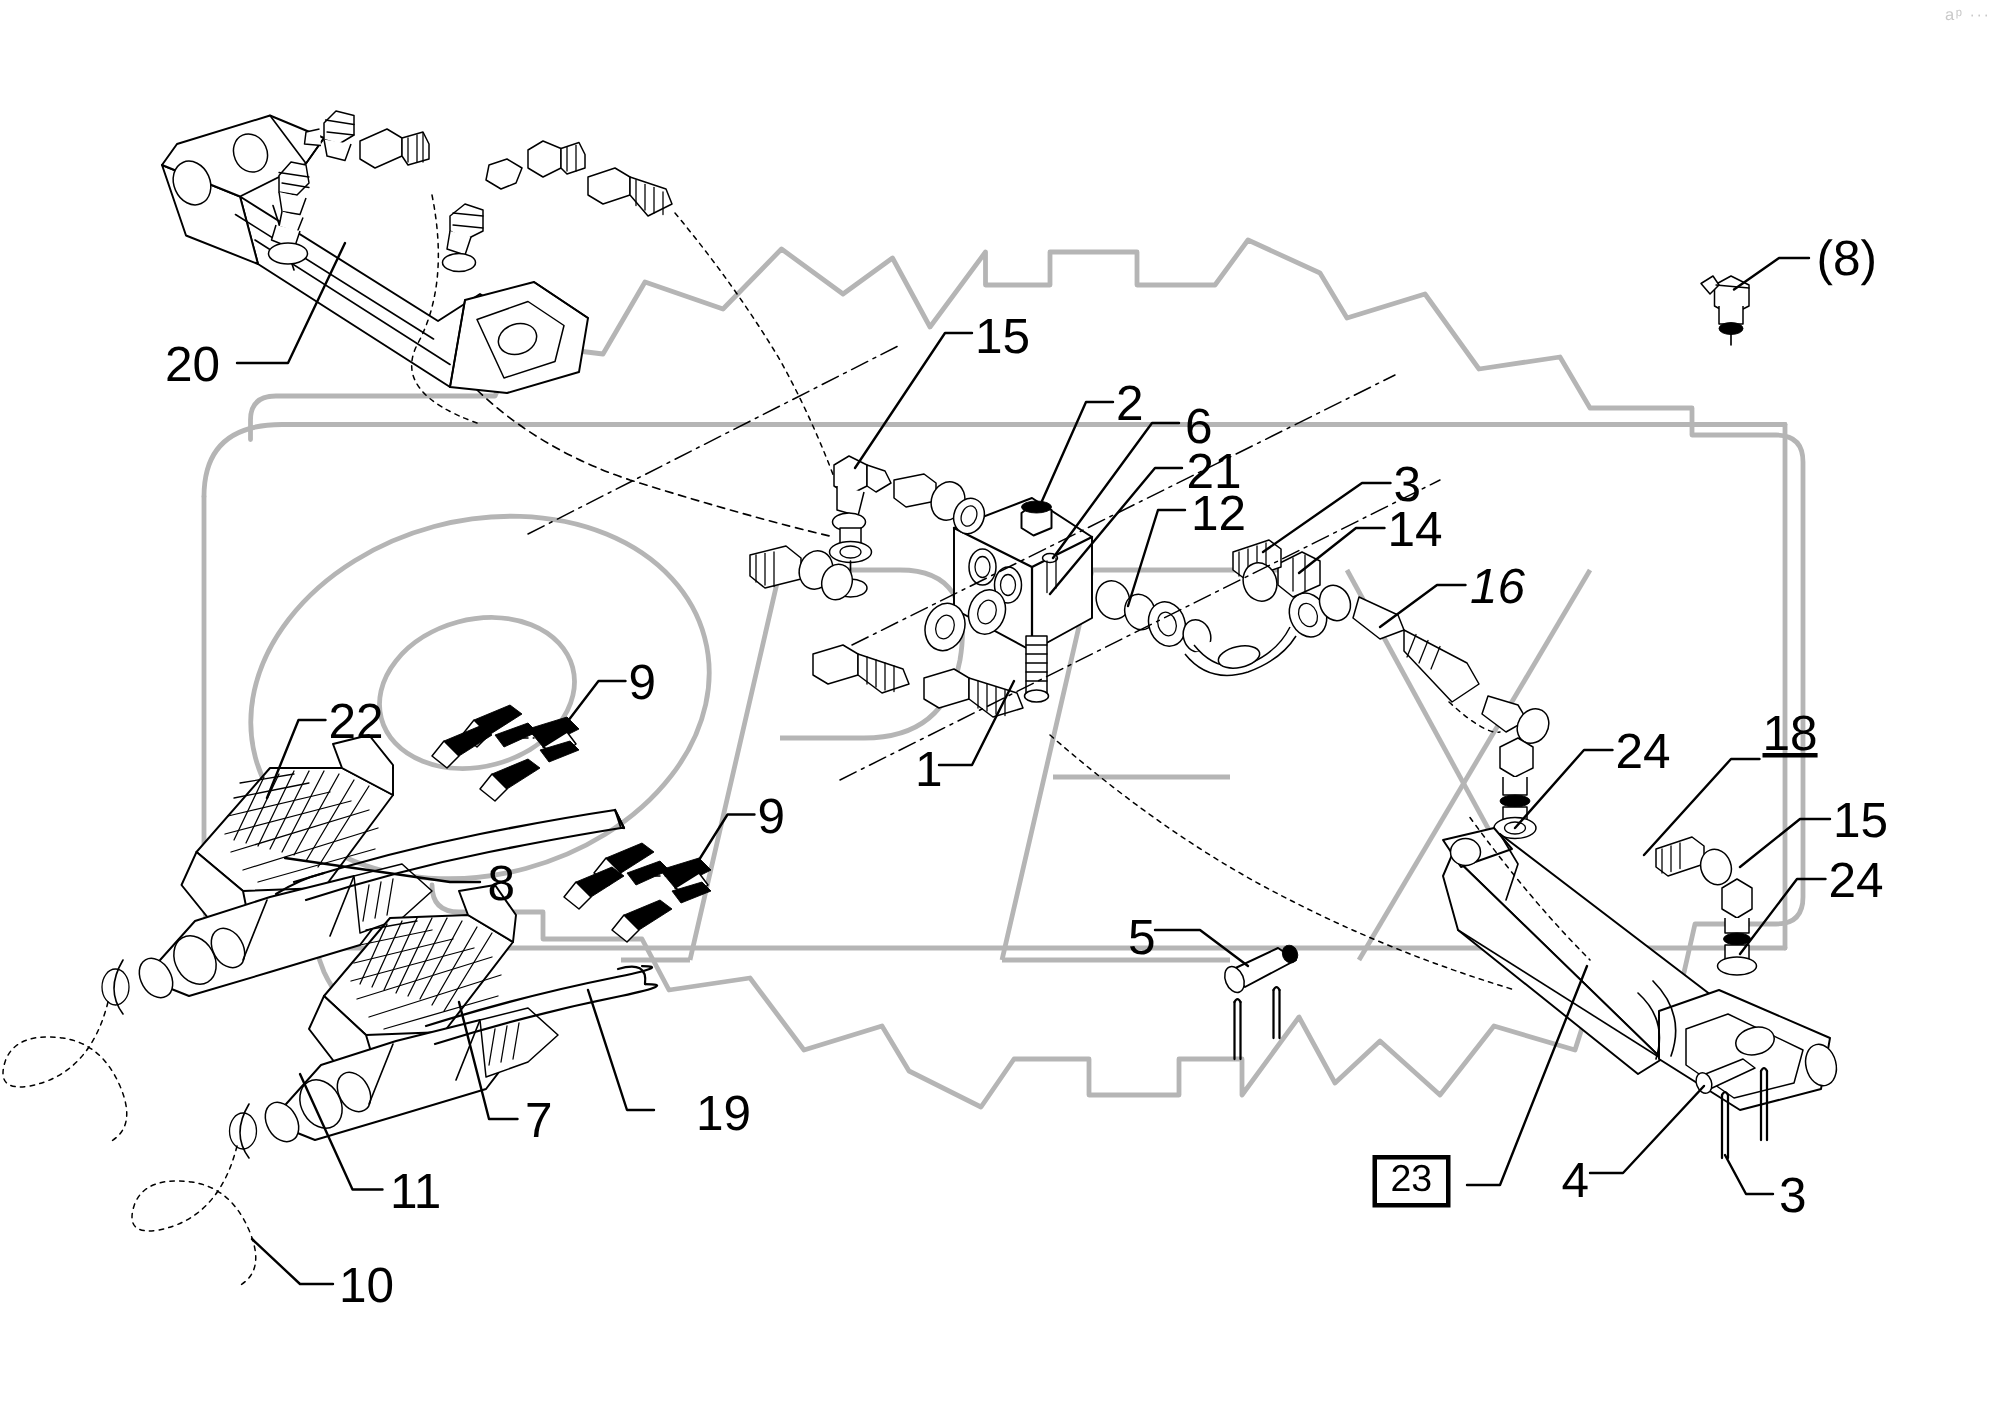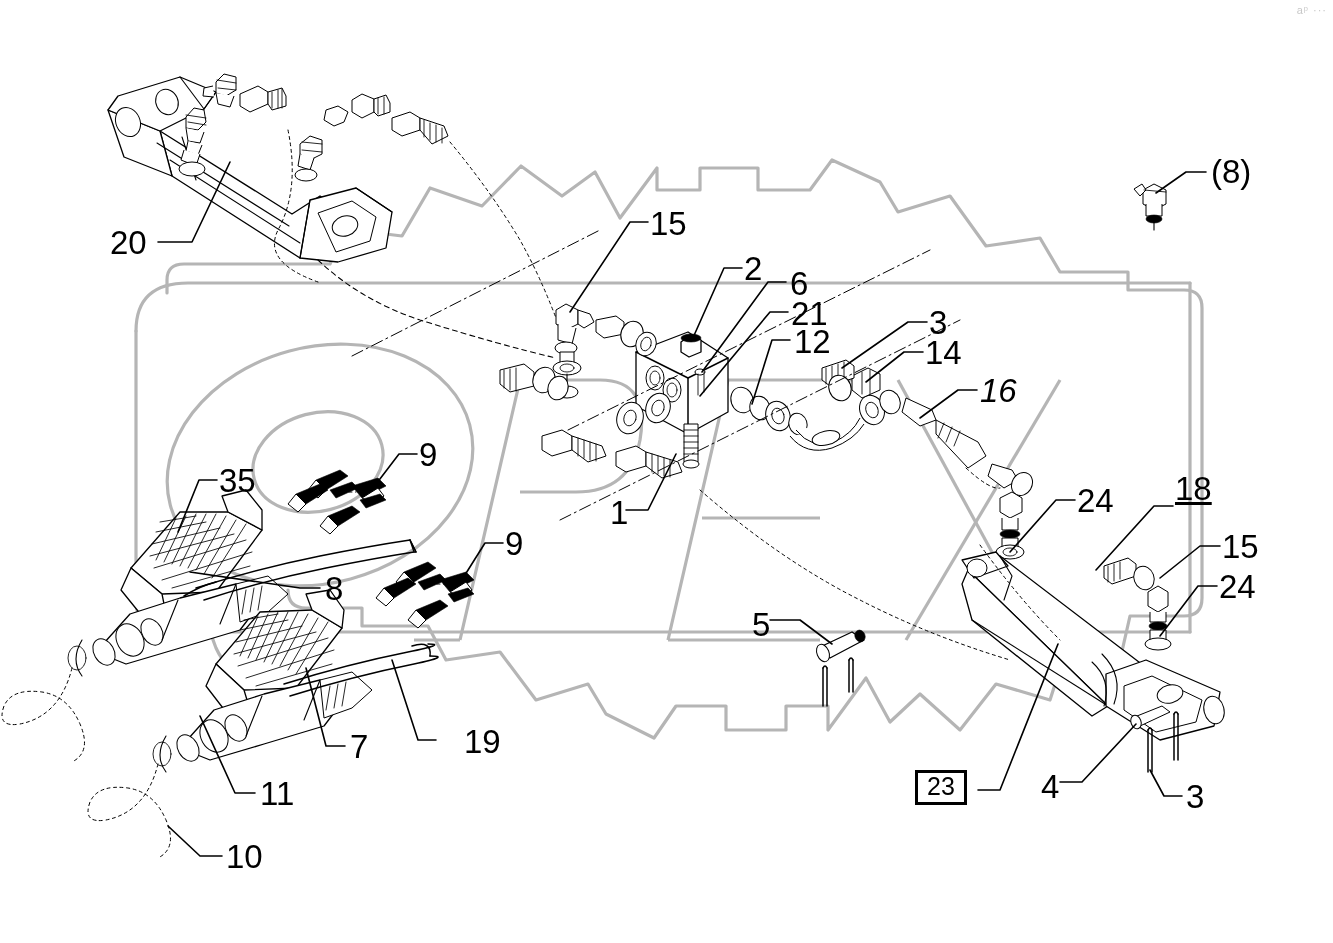--- a/index.html
+++ b/index.html
@@ -524,21 +524,21 @@
       <div class="callout" style="left:110px;top:226px;">20</div>
       <div class="callout" style="left:650px;top:207px;">15</div>
       <div class="callout" style="left:1211px;top:155px;">(8)</div>
       <div class="callout" style="left:744px;top:252px;">2</div>
       <div class="callout" style="left:790px;top:267px;">6</div>
       <div class="callout" style="left:791px;top:297px;">21</div>
       <div class="callout" style="left:794px;top:325px;">12</div>
       <div class="callout" style="left:929px;top:306px;">3</div>
       <div class="callout" style="left:925px;top:336px;">14</div>
       <div class="callout" style="left:980px;top:374px;font-style:italic;">16</div>
-      <div class="callout" style="left:219px;top:464px;">35</div>
+      <div class="callout" style="left:219px;top:464px;">22</div>
       <div class="callout" style="left:419px;top:438px;">9</div>
       <div class="callout" style="left:505px;top:527px;">9</div>
       <div class="callout" style="left:610px;top:496px;">1</div>
       <div class="callout" style="left:325px;top:572px;">8</div>
       <div class="callout" style="left:1077px;top:484px;">24</div>
       <div class="callout" style="left:1175px;top:472px;text-decoration:underline;">18</div>
       <div class="callout" style="left:1222px;top:530px;">15</div>
       <div class="callout" style="left:1219px;top:570px;">24</div>
       <div class="callout" style="left:752px;top:608px;">5</div>
       <div class="callout" style="left:350px;top:730px;">7</div>

